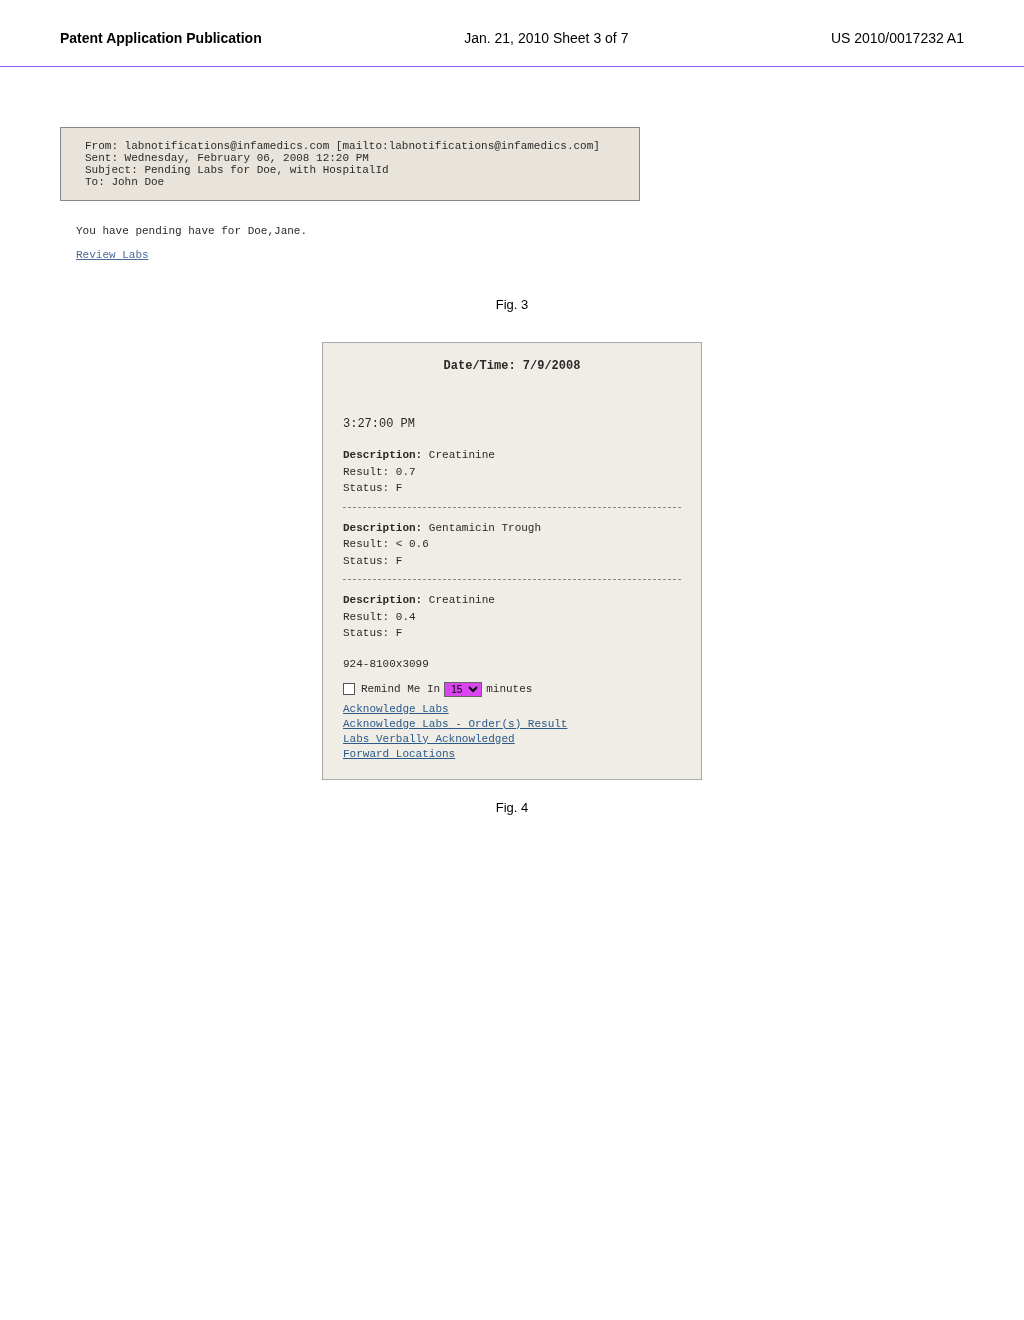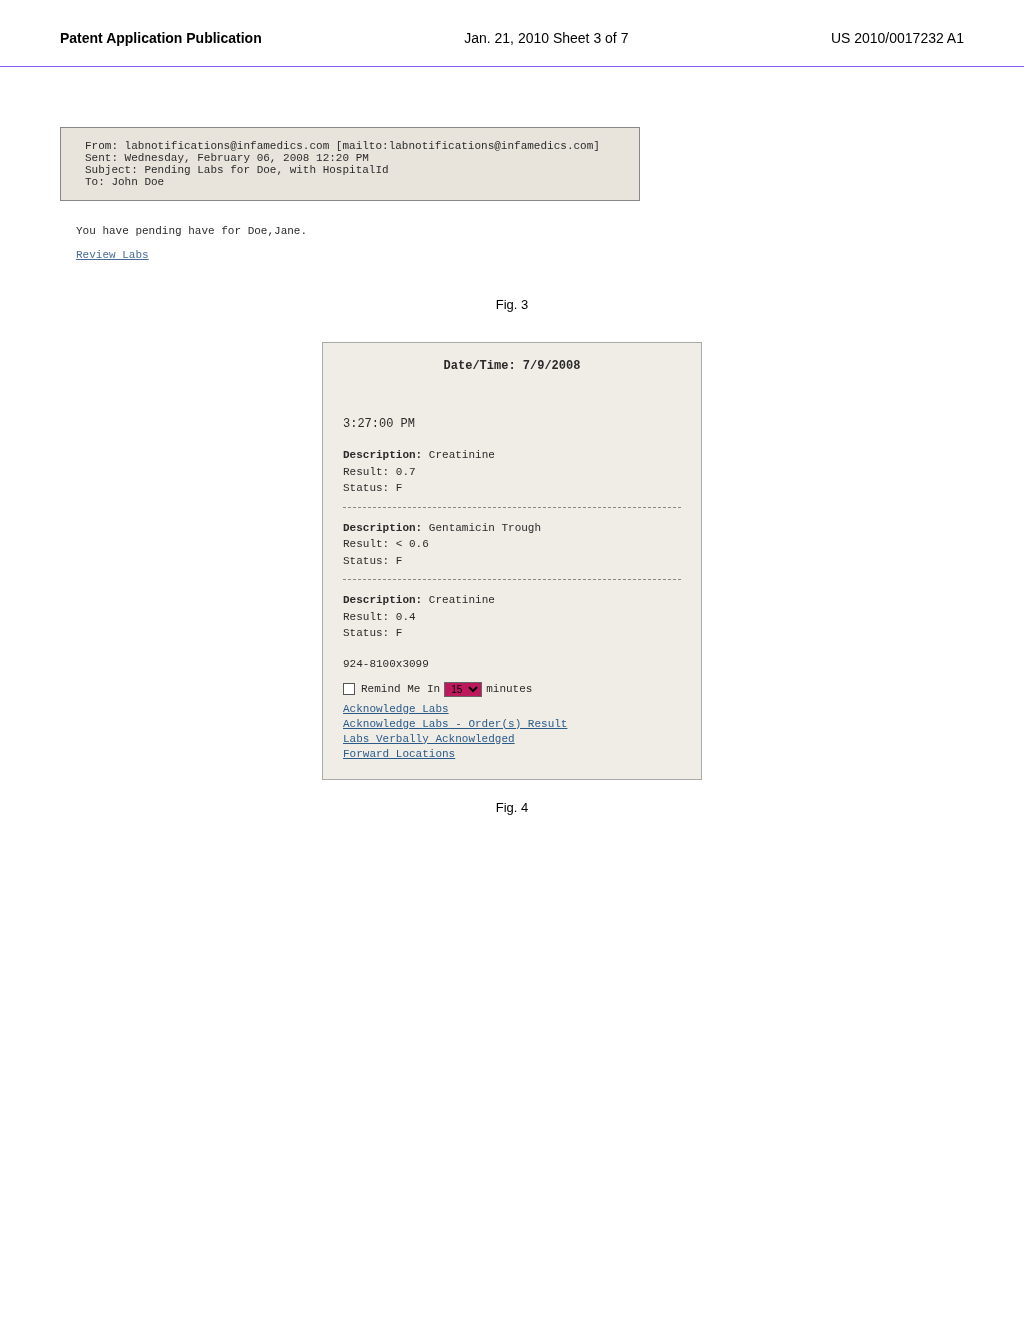--- a/index.html
+++ b/index.html
@@ -156,21 +156,21 @@
       width: 12px;
       height: 12px;
       border: 1px solid #555;
       background: #fff;
       margin-right: 6px;
       display: inline-block;
       vertical-align: middle;
     }
 
     .remind-select {
-      background: #be185d;
+      background: #d946ef;
       border: 1px solid #666;
       font-size: 10px;
       padding: 0 2px;
       margin: 0 4px;
     }
 
     .action-link {
       display: block;
       color: #2a5a8a;
       text-decoration: underline;

